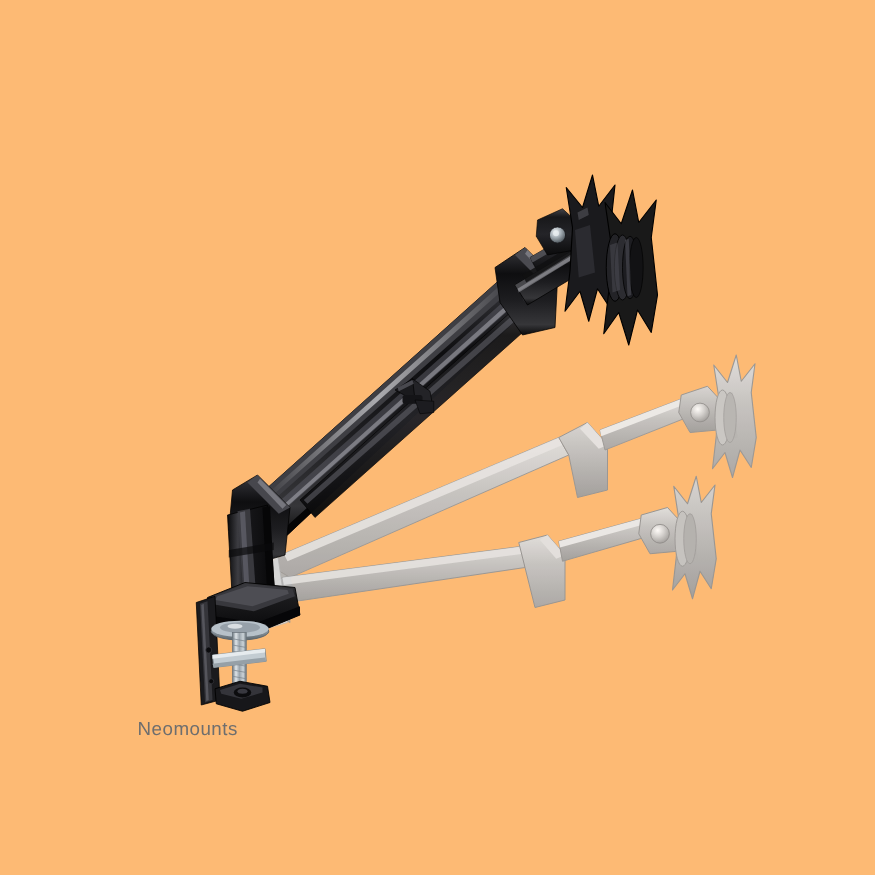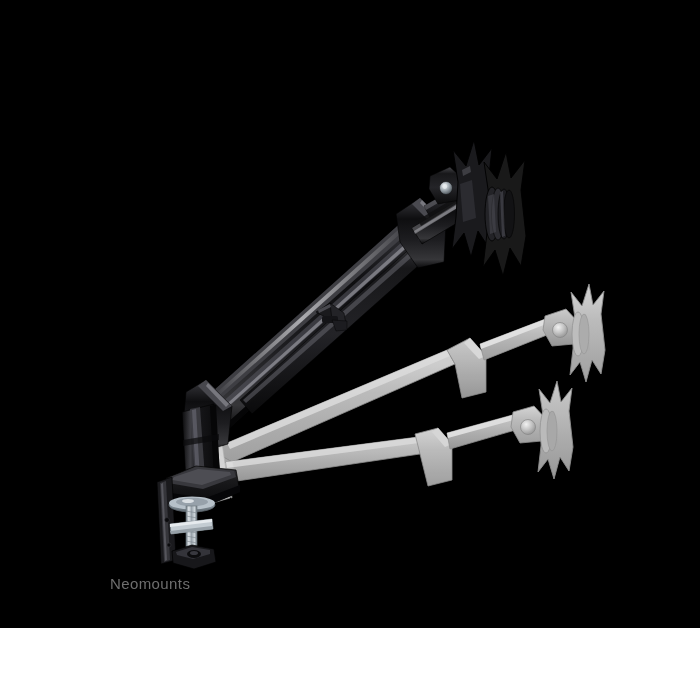--- a/index.html
+++ b/index.html
@@ -34,21 +34,21 @@
     font-size: 15px;
     letter-spacing: 0.4px;
     color: #6e6e6e;
     white-space: nowrap;
     user-select: none;
   }
 </style>
 </head>
 <body>
 
-<div id="product-canvas" style="width: 700px; height: 628px; background: #000000; text-align: center;">
+<div id="product-canvas" style="width: 700px; height: 700px; background: #fdba74; text-align: center;">
 
   <svg id="product-svg" viewBox="0 0 700 700">
     <defs>
       <linearGradient id="gArmTop" x1="0" y1="0" x2="0" y2="1">
         <stop offset="0%" stop-color="#6a6a70"></stop>
         <stop offset="12%" stop-color="#3b3b40"></stop>
         <stop offset="38%" stop-color="#121214"></stop>
         <stop offset="72%" stop-color="#232326"></stop>
         <stop offset="100%" stop-color="#0b0b0c"></stop>
       </linearGradient>

